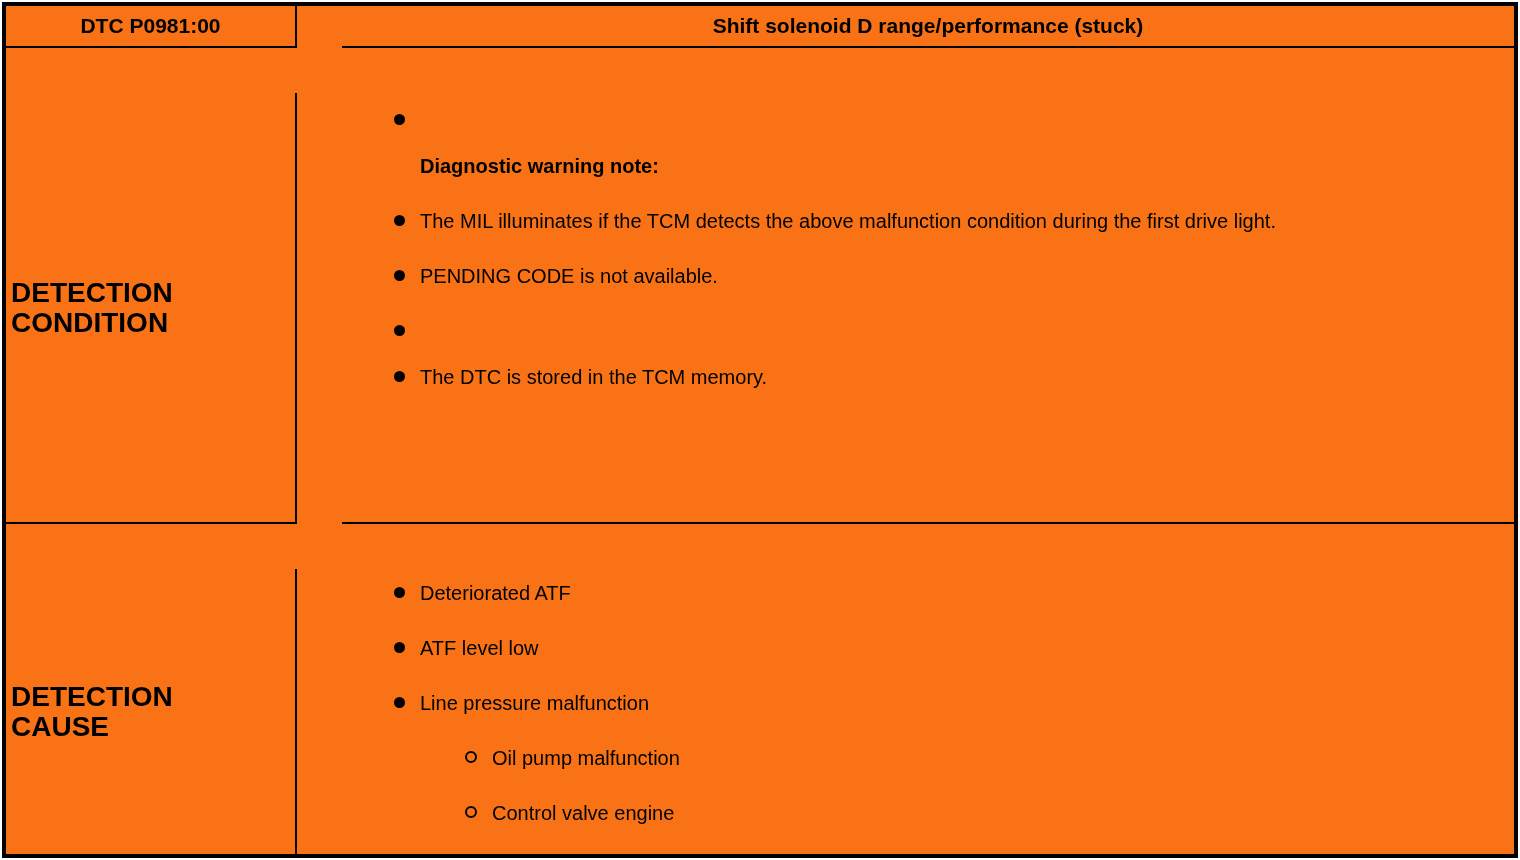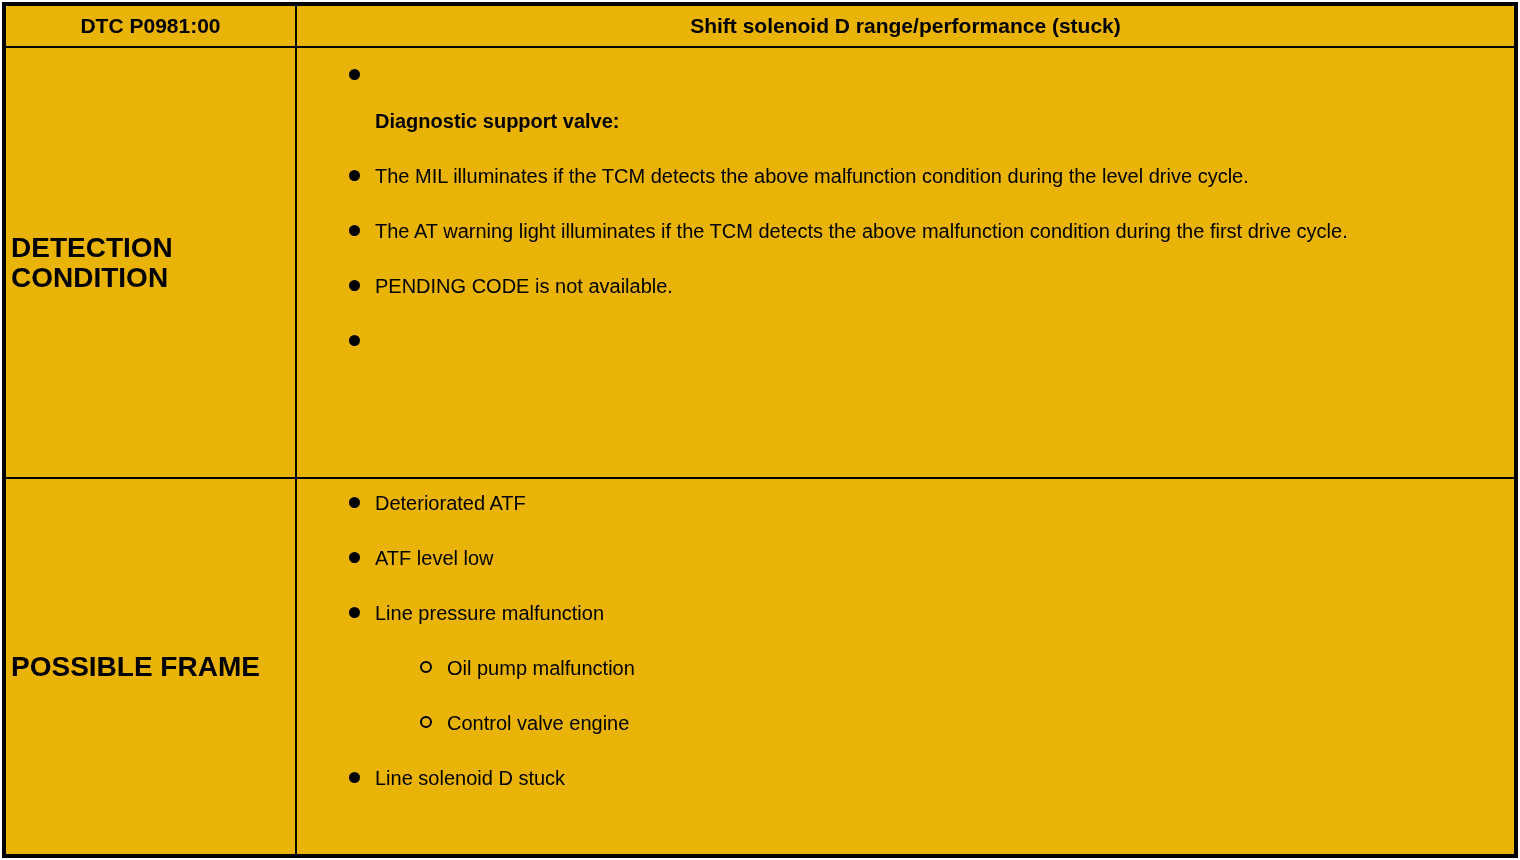--- a/index.html
+++ b/index.html
@@ -11,21 +11,22 @@
     color: #000000;
   }
   .doc-table {
     position: absolute;
     left: 2px; top: 2px;
     width: 1516px; height: 856px;
     border: 4px solid #000000;
     display: grid;
     grid-template-columns: 291px 1fr;
     grid-template-rows: 42px 431px 1fr;
-    background: #eab308;
+    background: #f97316;
+    gap: 45px;
   }
   .cell { overflow: hidden; }
   .b-right  { border-right: 2px solid #000000; }
   .b-bottom { border-bottom: 2px solid #000000; }
 
   .hdr {
     display: flex; align-items: center; justify-content: center;
     font-weight: bold; font-size: 21px;
   }
   .label-cell {
@@ -68,40 +69,40 @@
 
   <div class="cell hdr b-bottom">Shift solenoid D range/performance (stuck)</div>
 
   <div class="cell label-cell b-right b-bottom">DETECTION CONDITION</div>
 
   <div class="cell list-cell b-bottom">
       <div class="li bullet">
         <span class="marker"></span>
       </div>
       <div class="li note">
-        <span class="li-text">Diagnostic support valve:</span>
+        <span class="li-text">Diagnostic warning note:</span>
       </div>
       <div class="li bullet">
         <span class="marker"></span>
-        <span class="li-text">The MIL illuminates if the TCM detects the above malfunction condition during the level drive cycle.</span>
-      </div>
-      <div class="li bullet">
-        <span class="marker"></span>
-        <span class="li-text">The AT warning light illuminates if the TCM detects the above malfunction condition during the first drive cycle.</span>
+        <span class="li-text">The MIL illuminates if the TCM detects the above malfunction condition during the first drive light.</span>
       </div>
       <div class="li bullet">
         <span class="marker"></span>
         <span class="li-text">PENDING CODE is not available.</span>
       </div>
       <div class="li bullet">
         <span class="marker"></span>
       </div>
+      <div class="li bullet">
+        <span class="marker"></span>
+        <span class="li-text">The DTC is stored in the TCM memory.</span>
+      </div>
     </div>
 
-  <div class="cell label-cell b-right">POSSIBLE FRAME</div>
+  <div class="cell label-cell b-right">DETECTION CAUSE</div>
 
   <div class="cell list-cell cause">
       <div class="li bullet">
         <span class="marker"></span>
         <span class="li-text">Deteriorated ATF</span>
       </div>
       <div class="li bullet">
         <span class="marker"></span>
         <span class="li-text">ATF level low</span>
       </div>

